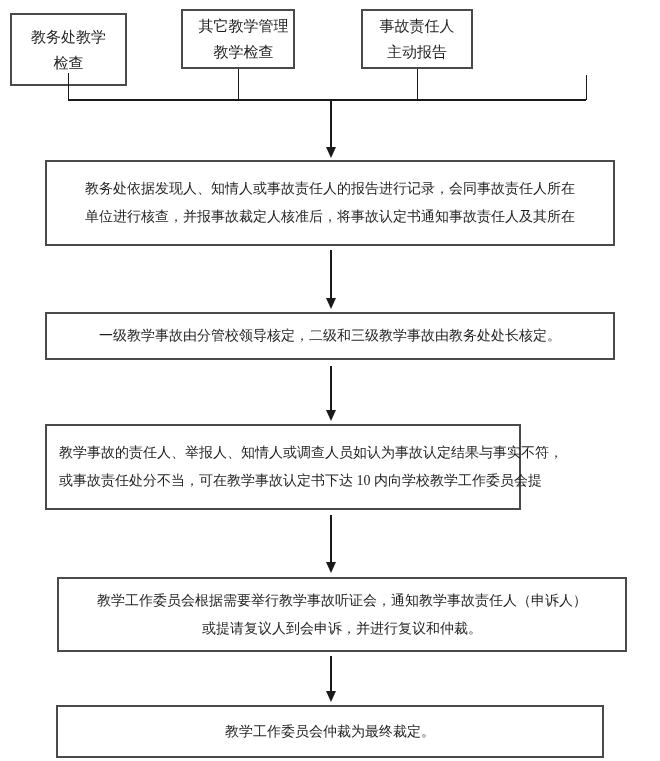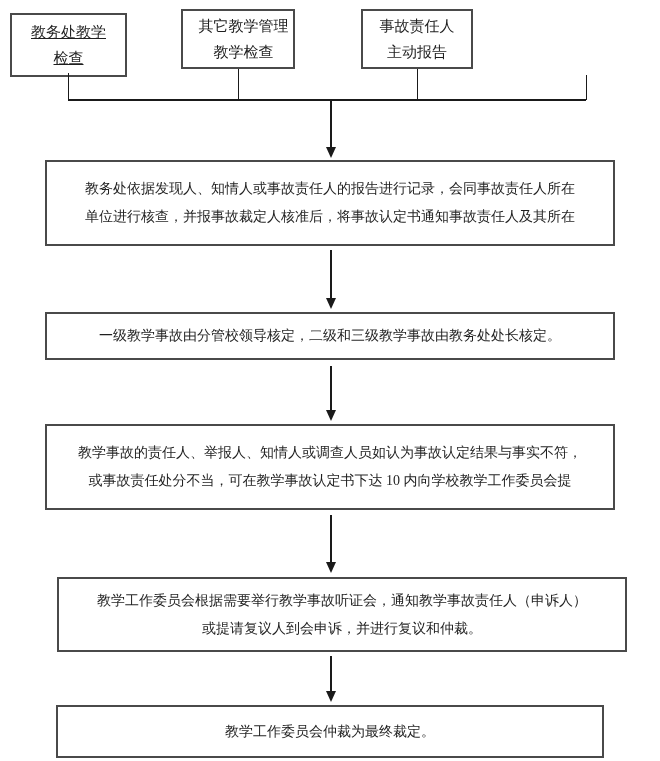--- a/index.html
+++ b/index.html
@@ -59,21 +59,21 @@
     border-left:5.5px solid transparent;
     border-right:5.5px solid transparent;
     border-top:11px solid #1a1a1a;
   }
 </style>
 </head>
 <body>
 
 <div id="canvas">
 
-  <div class="box src" style="left:10px;top:13px;width:117px;height:64px;text-decoration:underline;">
+  <div class="box src" style="left:10px;top:13px;width:117px;height:73px;">
     <span>教务处教学</span>
     <span>检查</span>
   </div>
   <div class="box src" style="left:181px;top:9px;width:114px;height:60px;padding-left:11px;">
     <span>其它教学管理</span>
     <span>教学检查</span>
   </div>
   <div class="box src" style="left:361px;top:9px;width:112px;height:60px;">
     <span>事故责任人</span>
     <span>主动报告</span>
@@ -102,21 +102,21 @@
 
   <div class="box step" style="left:45px;top:312px;width:570px;height:48px;">
     <span class="ln">一级教学事故由分管校领导核定，二级和三级教学事故由教务处处长核定。</span>
   </div>
 
   <div class="arrow" style="left:331px;top:366px;height:55px;">
     <div class="shaft"></div>
     <div class="head"></div>
   </div>
 
-  <div class="box step" style="left:45px;top:424px;width:570px;height:86px;">
+  <div class="box step" style="left:45px;top:424px;width:476px;height:86px;">
     <span class="ln">教学事故的责任人、举报人、知情人或调查人员如认为事故认定结果与事实不符，</span>
     <span class="ln">或事故责任处分不当，可在教学事故认定书下达 10 内向学校教学工作委员会提</span>
   </div>
 
   <div class="arrow" style="left:331px;top:515px;height:58px;">
     <div class="shaft"></div>
     <div class="head"></div>
   </div>
 
   <div class="box step" style="left:45px;top:577px;width:570px;height:75px;margin-left:12px;">

